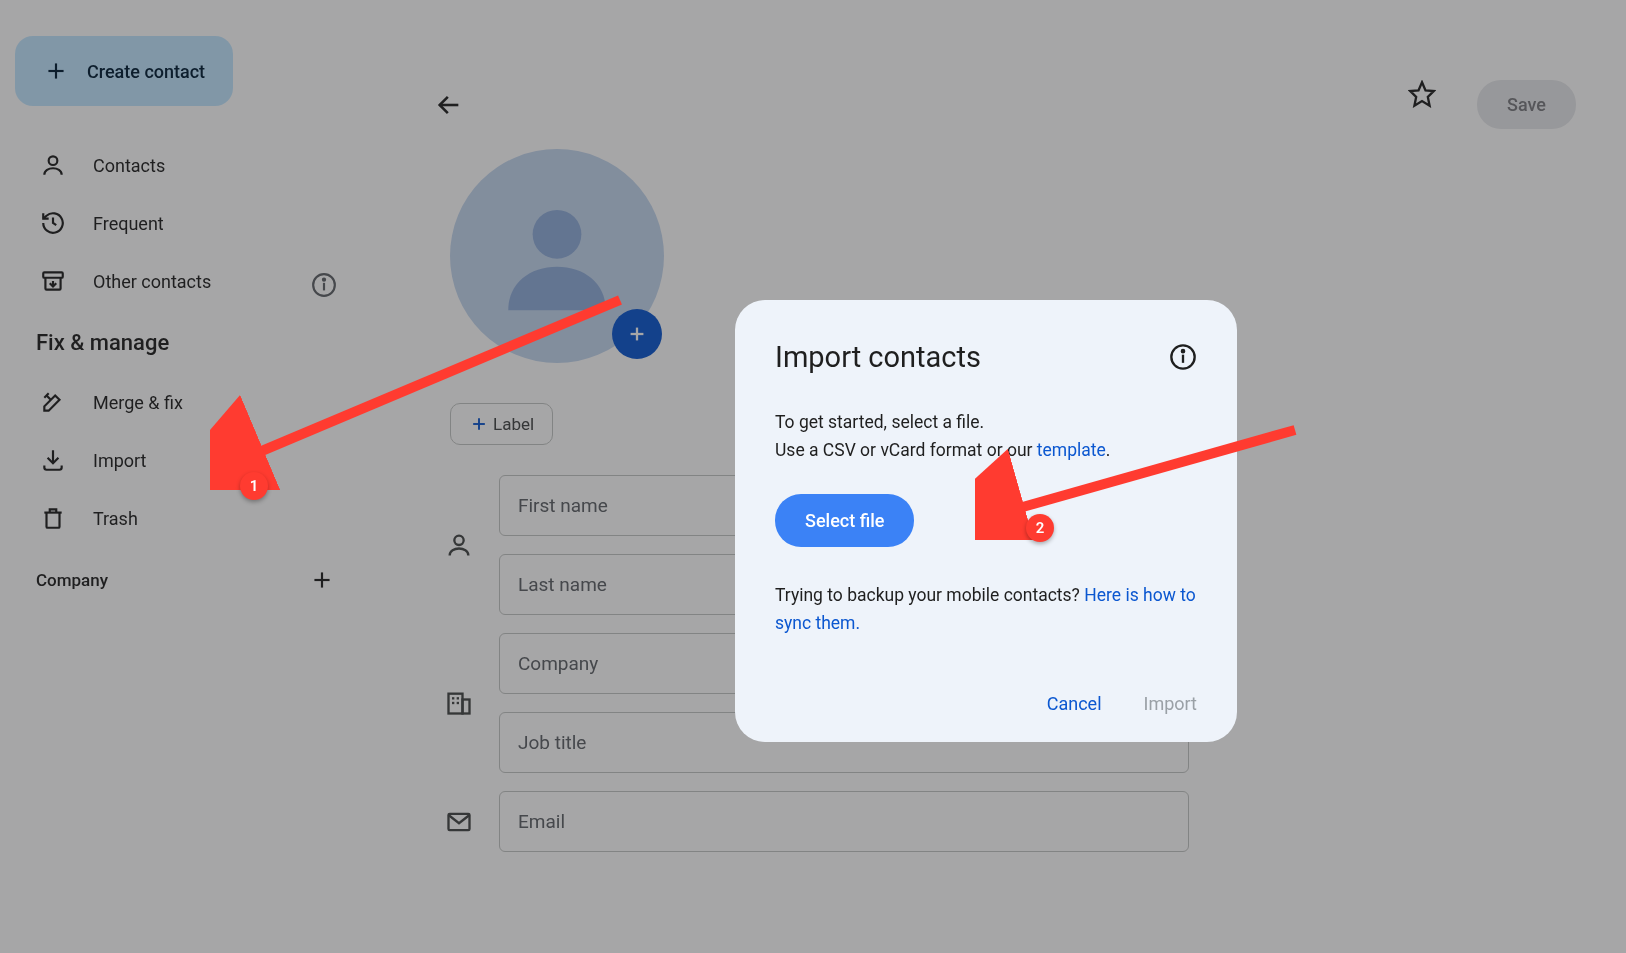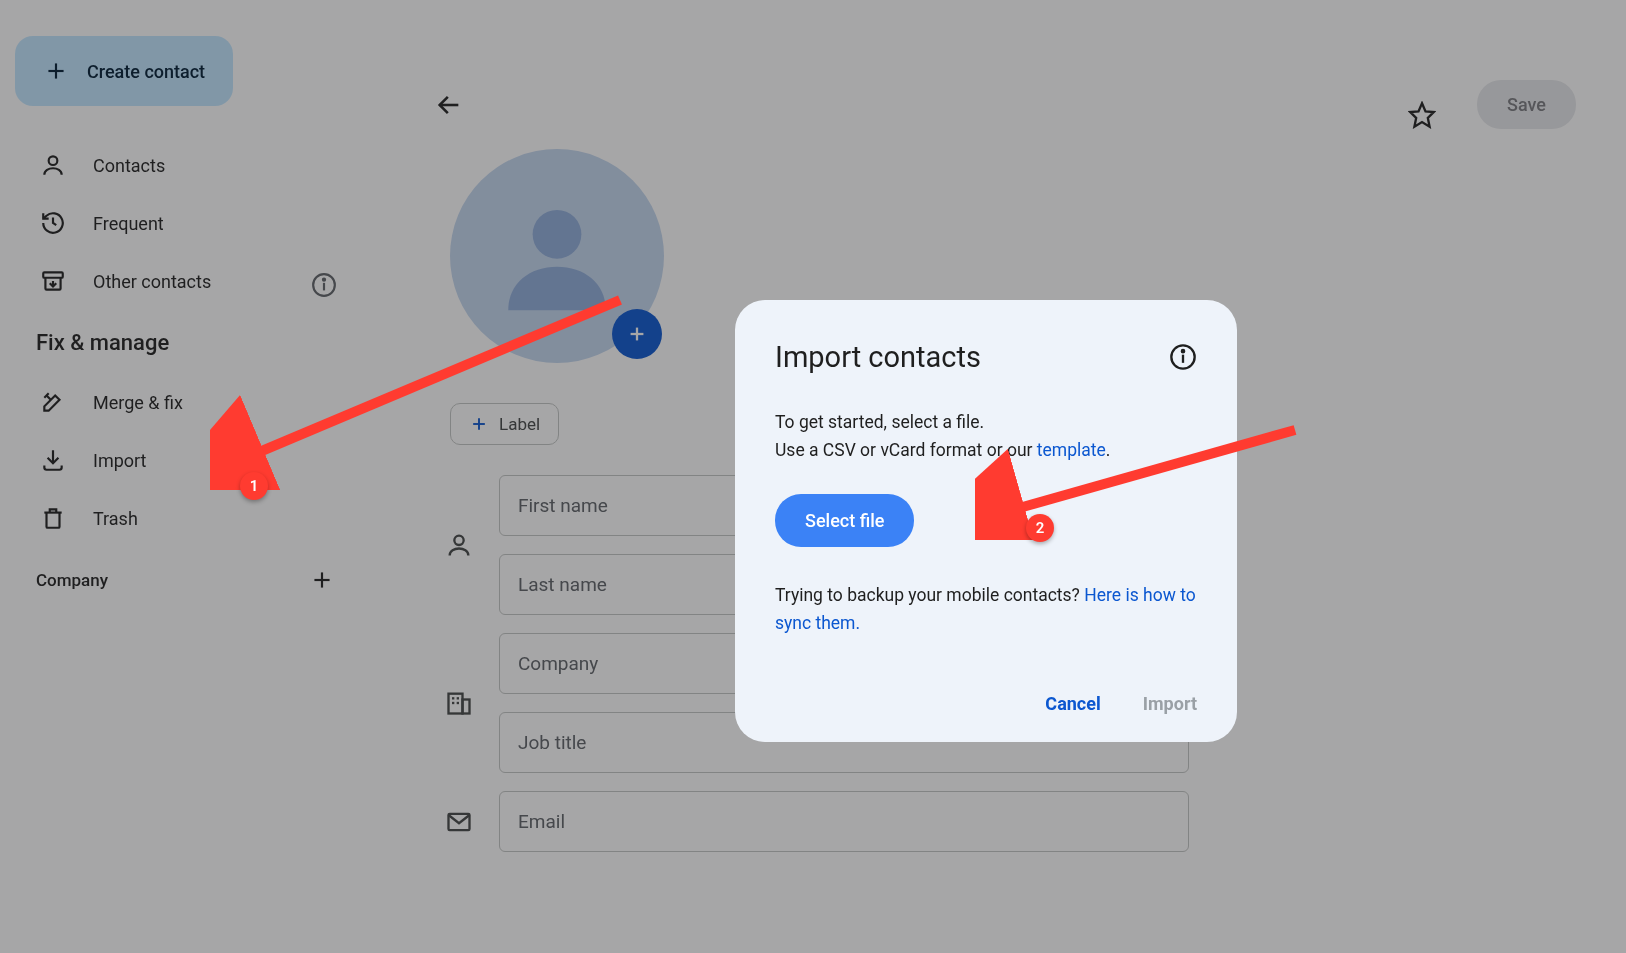--- a/index.html
+++ b/index.html
@@ -7,40 +7,40 @@
 .sidebar{position:absolute;left:0;top:16px;width:375px;height:100%;padding:20px 0}
 .create-btn{display:flex;align-items:center;gap:18px;background:#c2e7ff;border:none;border-radius:18px;padding:22px 28px;margin-left:15px;font-size:18px;font-weight:500;color:#001d35;cursor:pointer}
 .nav-list{margin-top:30px}
 .nav-item{display:flex;align-items:center;gap:27px;padding:16px 24px 16px 40px;font-size:18px;color:#1f1f1f;cursor:pointer;border-radius:0 28px 28px 0}
 .nav-item svg{flex-shrink:0}
 .section-label{padding:20px 0 12px 36px;font-size:22px;font-weight:500;color:#1f1f1f}
 .info-icon{position:absolute;right:38px;top:256px}
 .labels-row{display:flex;align-items:center;justify-content:space-between;padding:20px 40px 20px 36px;font-size:17px;font-weight:500;color:#1f1f1f}
 .main{position:absolute;left:385px;top:42px;right:0;bottom:0;background:#fff;border-radius:20px 0 0 0;padding:38px 50px}
 .top-bar{display:flex;align-items:center;justify-content:space-between;margin-bottom:20px}
-.top-right{display:flex;align-items:flex-end;gap:41px}
+.top-right{display:flex;align-items:flex-start;gap:41px}
 .save-btn{background:#e7e8eb;border:none;border-radius:24px;padding:14px 30px;font-size:18px;color:#7a7b7f;font-weight:500}
 .avatar-wrap{position:relative;width:214px;height:214px;margin-left:15px}
 .avatar{width:214px;height:214px;border-radius:50%;background:#c4d7ef;display:flex;align-items:center;justify-content:center}
 .avatar svg{width:130px;height:130px}
 .add-photo{position:absolute;right:2px;bottom:4px;width:50px;height:50px;border-radius:50%;background:#0b57d0;display:flex;align-items:center;justify-content:center}
-.label-chip{display:inline-flex;gap:10px;border:1px solid #c4c7c5;border-radius:10px;padding:10px 18px;margin:40px 0 30px 15px;font-size:17px;color:#444746;cursor:pointer}
+.label-chip{display:inline-flex;gap:4px;border:1px solid #c4c7c5;border-radius:10px;padding:10px 18px;margin:40px 0 30px 15px;font-size:17px;color:#444746;cursor:pointer}
 .form-row{display:flex;align-items:center;gap:16px;margin-bottom:18px}
 .form-icon{width:48px;display:flex;justify-content:center;color:#444746}
 .form-fields{flex:1;display:flex;flex-direction:column;gap:18px;max-width:690px}
 .form-input{width:100%;border:1px solid #c4c7c5;border-radius:6px;padding:18px 18px;font-size:19px;color:#444746;background:transparent}
 .form-input::placeholder{color:#5f6368}
 .scrim{position:absolute;inset:0;background:rgba(32,33,36,0.4)}
 .dialog{position:absolute;left:735px;top:300px;width:502px;background:#eef3fa;border-radius:30px;padding:40px 40px 28px 40px}
 .dialog-head{display:flex;align-items:center;justify-content:space-between;margin-bottom:34px}
 .dialog-title{font-size:29px;font-weight:400;color:#1f1f1f}
 .dialog-body{font-size:17.5px;color:#1f1f1f;line-height:1.6}
 .link{color:#0b57d0}
 .select-file-btn{display:inline-block;background:#3b82f6;color:#fff;border:none;border-radius:26px;padding:16px 30px;font-size:18px;font-weight:500;margin:30px 0 34px 0;cursor:pointer}
-.dialog-actions{display:flex;justify-content:flex-end;gap:42px;margin-top:56px;font-size:18px;font-weight:700}
+.dialog-actions{display:flex;justify-content:flex-end;gap:42px;margin-top:56px;font-size:18px;font-weight:400}
 .btn-cancel{color:#0b57d0;cursor:pointer}
 .btn-import{color:#9aa0a6}
 .annotation-arrow{position:absolute;pointer-events:none}
 .badge{position:absolute;width:28px;height:28px;border-radius:50%;background:#ff3b30;color:#fff;font-size:15px;font-weight:600;display:flex;align-items:center;justify-content:center;box-shadow:0 2px 4px rgba(0,0,0,0.3)}
 </style>
 </head>
 <body>
 
 <div class="sidebar">
   <button class="create-btn">

